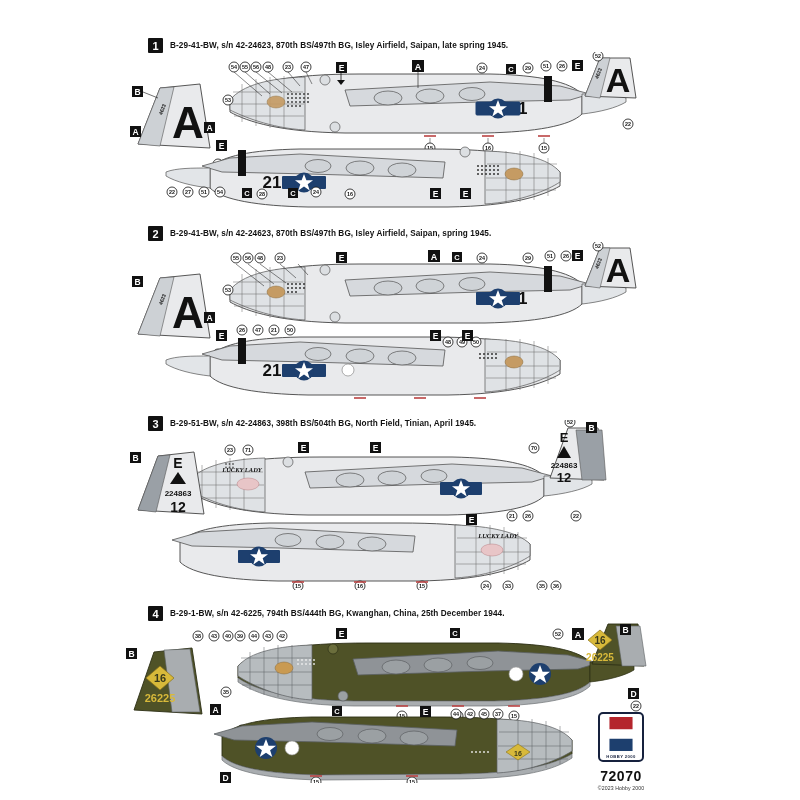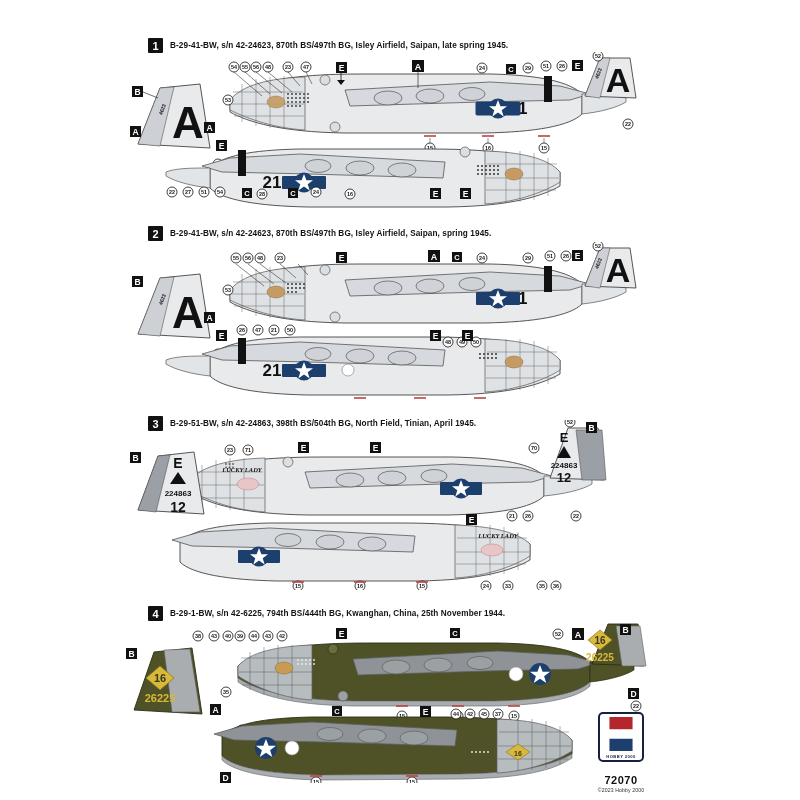--- a/index.html
+++ b/index.html
@@ -59,22 +59,22 @@
     display:flex;align-items:center;justify-content:center;
   }
   .logo-h svg{width:100%;height:100%;}
   .logo-sub{
     position:absolute;left:0;right:0;bottom:1px;
     text-align:center;
     font-size:4.2px;font-weight:bold;letter-spacing:.4px;
     color:#16213e;
   }
   .kit-no{
-    margin-top:12px;
-    font-size:11px;font-weight:bold;letter-spacing:.5px;color:#111;
+    margin-top:6px;
+    font-size:14px;font-weight:bold;letter-spacing:.5px;color:#111;
   }
   .copyright{
     margin-top:1px;
     font-size:5.2px;color:#333;letter-spacing:.1px;
   }
 
   
 </style>
 </head>
 <body>
@@ -785,21 +785,21 @@
       <g stroke="#b44" stroke-width="1.6">
         <path d="M162,162 L174,162"></path>
           <path d="M224,162 L236,162"></path>
           <path d="M286,162 L298,162"></path>
       </g>
     </svg>
   </div>
 
   <div class="caption" style="left:148px;top:606px;">
     <span class="cap-badge">4</span>
-    <span class="cap-text">B-29-1-BW, s/n 42-6225, 794th BS/444th BG, Kwanghan, China, 25th November 1944.</span>
+    <span class="cap-text">B-29-1-BW, s/n 42-6225, 794th BS/444th BG, Kwanghan, China, 25th December 1944.</span>
   </div>
 
   <div class="profile" style="left:120px;top:618px;">
     <svg width="560" height="165" viewBox="0 0 560 165">
 
       <path d="M118,48 C136,32 178,25 248,25 L378,25 C428,26 458,32 470,44
                L470,64 C458,76 424,82 374,83 L234,83 C168,82 136,72 118,60 Z" fill="#4f5227" stroke="#2d2f15" stroke-width="0.9"></path>
 
       <path d="M118,60 C136,72 168,82 234,83 L374,83 C424,82 458,76 470,64
                L470,68 C458,80 424,87 374,88 L234,88 C168,87 136,76 118,64 Z" fill="#a9adb0" stroke="#6d7174" stroke-width="0.7"></path>

